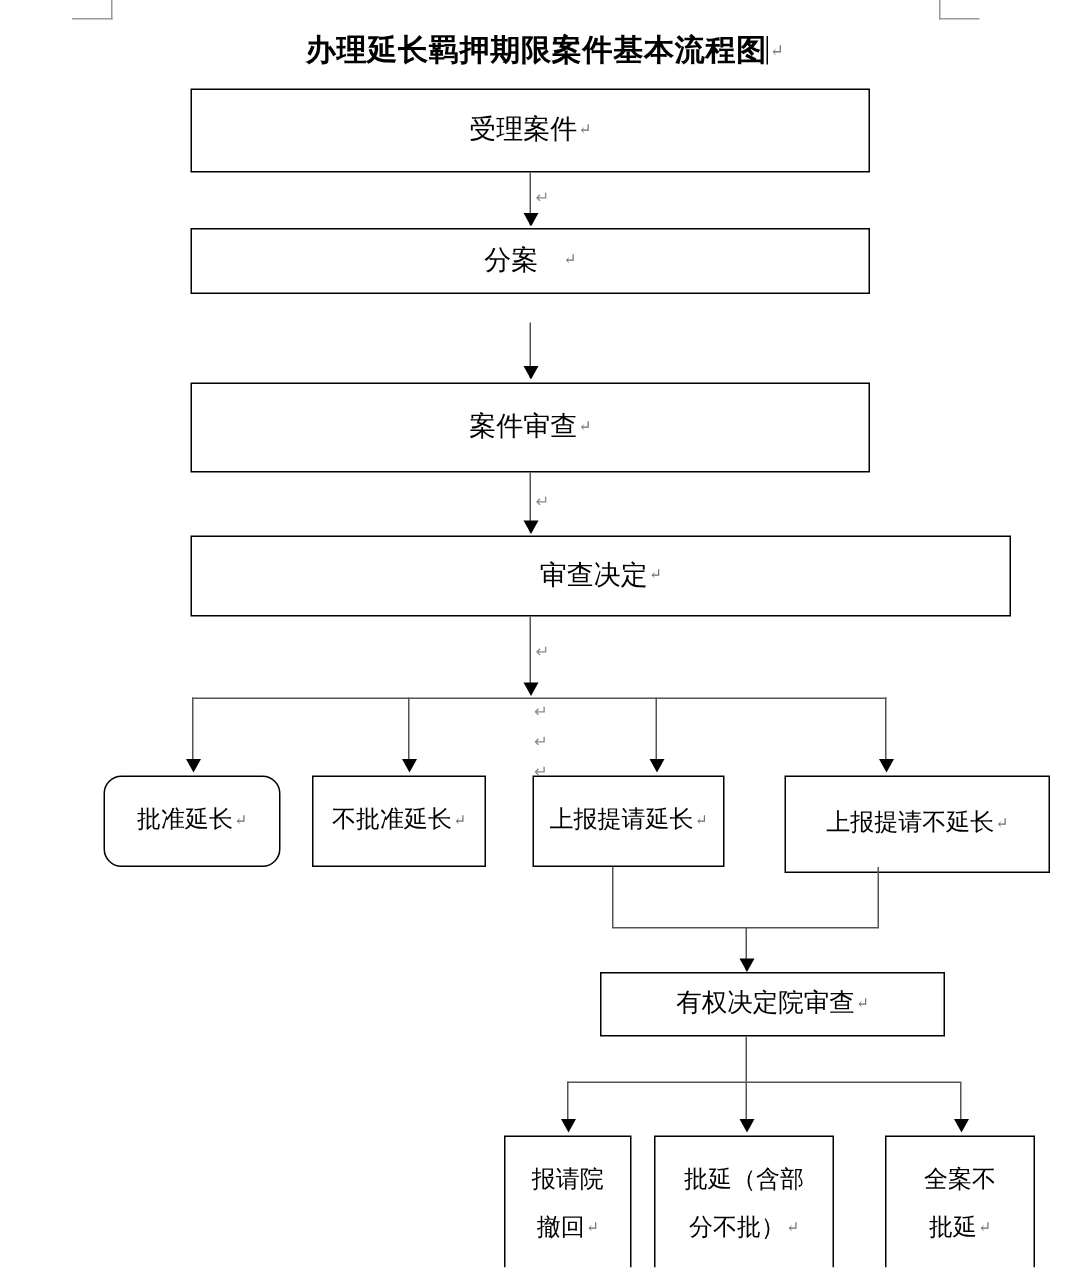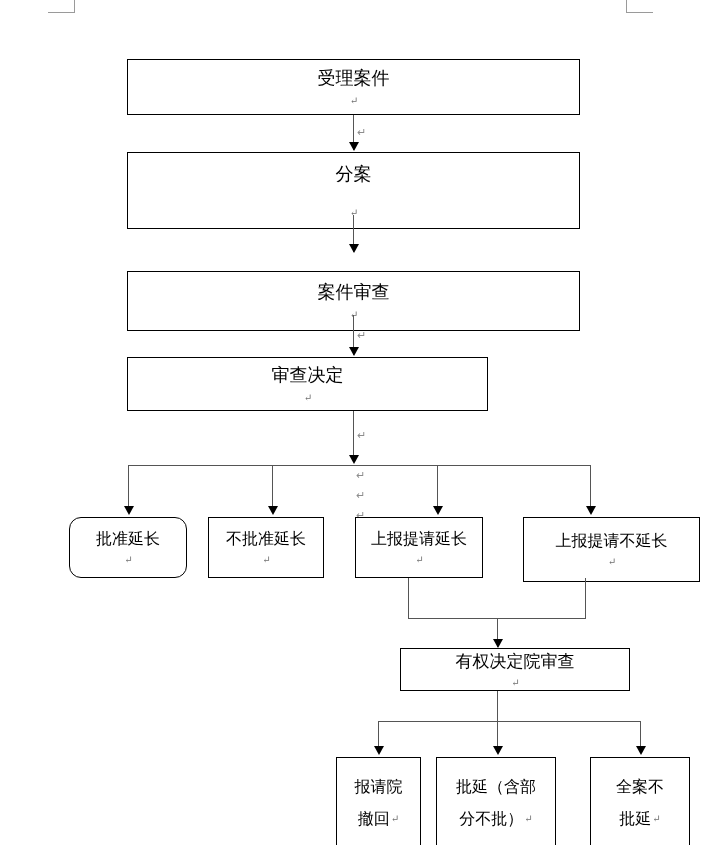--- a/index.html
+++ b/index.html
@@ -74,21 +74,20 @@
     border: 1.4px solid #000;
     background: #ffffff;
     box-sizing: border-box;
     display: flex;
     align-items: center;
     justify-content: center;
     text-align: center;
     color: #000;
     font-size: 17px;
     line-height: 1.55;
-    flex-direction: column;
   }
   .box .txt {
     display: inline-block;
     white-space: pre-line;
   }
   .box .pilcrow {
     font-size: 10px;
     color: #6f6f6f;
     vertical-align: 2px;
     margin-left: 1px;
@@ -133,48 +132,49 @@
   }
 </style>
 </head>
 <body>
 
 <div id="page">
 
   <div class="corner tl"></div>
   <div class="corner tr"></div>
 
+  <div class="title"><span>办理延长羁押期限案件基本流程图</span><span class="caret"></span><span class="pilcrow">↵</span></div>
 
   <div class="box wide" style="left:127px; top:59px; width:453px; height:56px;">
     <span class="txt">受理案件</span>
       <span class="pilcrow">↵</span>
   </div>
 
   <div class="vline" style="left:353px; top:115px; height:35px;"></div>
   <div class="arrowhead" style="left:349px; top:142px;"></div>
   <div class="mark" style="left:357px; top:127px;">↵</div>
 
-  <div class="box wide" style="left:127px; top:152px; width:453px; height:77px;gap:16px;">
+  <div class="box wide" style="left:127px; top:152px; width:453px; height:44px;gap:16px;">
     <span class="txt">分案</span>
       <span class="pilcrow">↵</span>
   </div>
 
   <div class="vline" style="left:353px; top:215px; height:37px;"></div>
   <div class="arrowhead" style="left:349px; top:244px;"></div>
 
-  <div class="box wide" style="left:127px; top:255px; width:453px; height:60px;margin-top:16px;">
+  <div class="box wide" style="left:127px; top:255px; width:453px; height:60px;">
     <span class="txt">案件审查</span>
       <span class="pilcrow">↵</span>
   </div>
 
   <div class="vline" style="left:353px; top:315px; height:40px;"></div>
   <div class="arrowhead" style="left:349px; top:347px;"></div>
   <div class="mark" style="left:357px; top:330px;">↵</div>
 
-  <div class="box wide" style="left:127px; top:357px; width:361px; height:54px;">
+  <div class="box wide" style="left:127px; top:357px; width:547px; height:54px;">
     <span class="txt">审查决定</span>
       <span class="pilcrow">↵</span>
   </div>
 
   <div class="vline" style="left:353px; top:411px; height:50px;"></div>
   <div class="arrowhead" style="left:349px; top:455px;"></div>
   <div class="mark" style="left:357px; top:430px;">↵</div>
 
   <div class="hline" style="left:128px; top:465px; width:463px;"></div>
 

